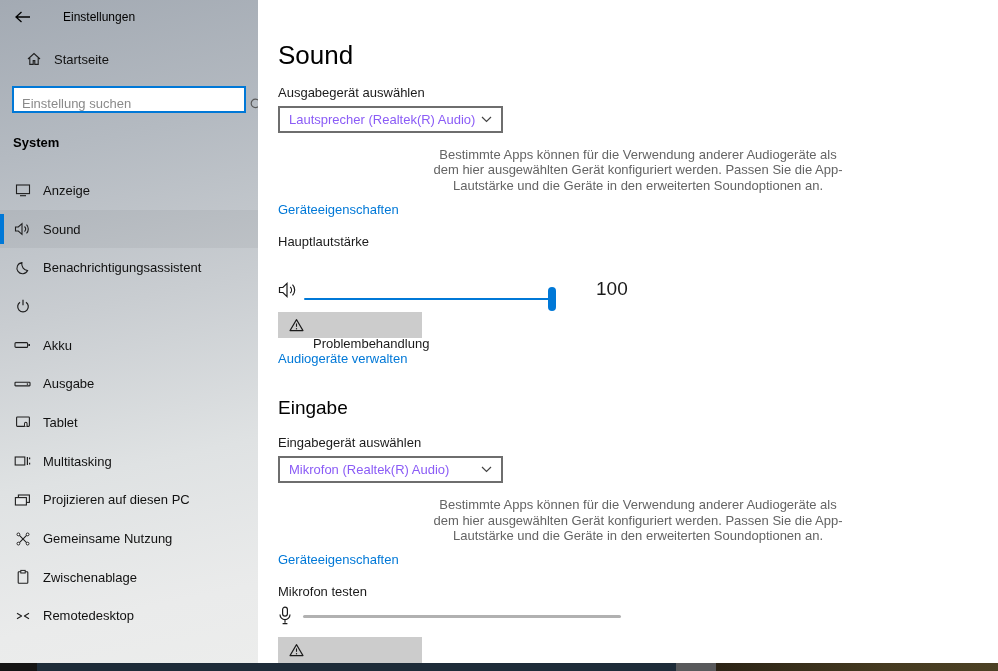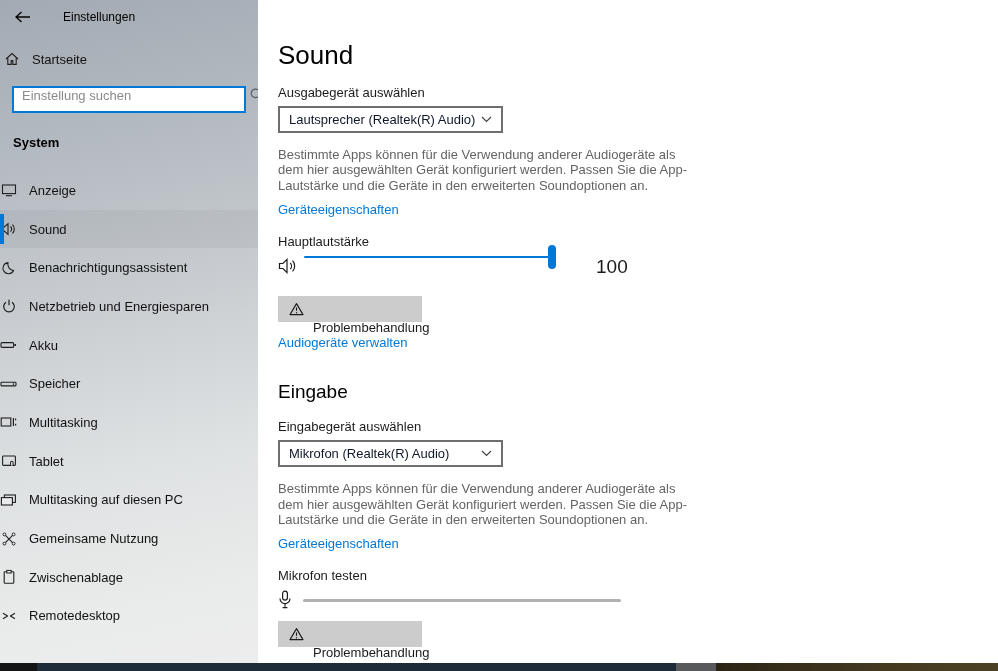--- a/index.html
+++ b/index.html
@@ -14,67 +14,67 @@
   
   .sidebar {
     position: absolute; left: 0; top: 0; width: 258px; height: 671px;
     background: linear-gradient(168deg, #a3aab3 0%, #b4bac1 22%, #c9cdd1 45%, #dfe2e3 68%, #eaebeb 88%, #ecedec 100%);
     overflow: hidden;
   }
   .titlebar { display: flex; align-items: center; height: 33px; padding-left: 15px; }
   .back-btn { width: 22px; display: inline-flex; align-items: center; }
   .app-title { font-size: 12px; margin-left: 26px; color: #000; }
 
-  .home-item { display: flex; align-items: center; height: 30px; margin: 11px 0 0 0; padding-left: 4px; cursor: default; }
+  .home-item { display: flex; align-items: center; height: 30px; margin: 11px 0 0 0; padding-left: 26px; cursor: default; }
   .home-item .label, .nav-item .label { font-size: 13px; margin-left: 12px; color: #111; }
 
   .searchbox {
     position: relative; margin: 12px 0 0 12px; width: 234px; height: 27px;
-    background: #fff; border: 2px solid #0078d7; display: flex; align-items: flex-start; gap: 48px;
+    background: #fff; border: 2px solid #0078d7; display: flex; align-items: flex-end; gap: 48px;
   }
   .searchbox input {
     flex: 1; border: none; outline: none; background: transparent;
     font-family: inherit; font-size: 13px; color: #333; padding: 0 4px 0 8px;
   }
   .searchbox input::placeholder { color: #8a8a8a; opacity: 1; }
   .searchbox .sicon { margin-right: 7px; display: inline-flex; }
 
   .section-title { font-size: 13px; font-weight: bold; color: #000; margin: 22px 0 0 13px; }
 
   .nav { margin-top: 21px; }
   .nav-item {
     position: relative; display: flex; align-items: center;
-    height: 38.7px; cursor: default;
+    height: 38.7px; padding-left: 14px; cursor: default;
   }
   .nav-item .nicon { width: 17px; display: inline-flex; justify-content: center; }
   .nav-item.selected { background: rgba(0,0,0,0.045); }
   .nav-item.selected::before {
     content: ""; position: absolute; left: 0; top: 4px; bottom: 4px; width: 4px;
     background: #0078d7;
   }
 
   
   .main {
     position: absolute; left: 258px; top: 0; right: 0; height: 671px;
     background: #fff; padding-left: 20px; overflow: hidden;
   }
   .page-title { margin-top: 40px; font-size: 26px; font-weight: 300; color: #000; line-height: 30px; }
   .section-heading { margin-top: 17px; font-size: 19px; font-weight: 400; color: #000; line-height: 24px; }
   .field-label { margin-top: 15px; font-size: 13px; color: #1b1b1b; }
   .select {
     margin-top: 6px; width: 225px; height: 27px; border: 2px solid #6e6e6e; background: #fff;
     display: flex; align-items: center; padding: 0 9px; cursor: default;
   }
-  .select .sel-text { flex: 1; font-size: 13px; color: #0f172a; white-space: nowrap; overflow: hidden; }
+  .select .sel-text { flex: 1; font-size: 13px; color: #8b5cf6; white-space: nowrap; overflow: hidden; }
   .select .chev { display: inline-flex; margin-left: 4px; }
-  .desc { margin-top: 14px; font-size: 13px; color: #646464; line-height: 15.4px; }
+  .desc { margin-top: 14px; font-size: 13px; color: #646464; line-height: 15.4px; text-align: center; }
   .desc div { white-space: nowrap; }
   .link { margin-top: 9px; font-size: 13px; color: #0078d7; cursor: pointer; width: max-content; }
 
-  .slider-row { margin-top: 7px; display: flex; align-items: flex-start; height: 28px; }
+  .slider-row { margin-top: 23px; display: flex; align-items: flex-end; height: 28px; }
   .slider-row .vicon { width: 22px; display: inline-flex; }
   .slider-track { position: relative; margin-left: 4px; width: 248px; height: 2px; background: #0078d7; border-radius: 1px; }
   .slider-thumb {
     position: absolute; right: -4px; top: 50%; transform: translateY(-50%);
     width: 8px; height: 24px; border-radius: 4px; background: #0078d7; cursor: pointer;
   }
   .slider-value { margin-left: 44px; font-size: 19px; color: #1b1b1b; }
 
   .ts-button {
     margin-top: 12px; width: 144px; height: 26px; background: #cccccc; border: none;
@@ -172,72 +172,71 @@
         <span class="label">Benachrichtigungsassistent</span>
       </div>
 
       <div class="nav-item">
         <span class="nicon">
           <svg width="16" height="16" viewBox="0 0 16 16">
               <path d="M8 1.8v5.4" stroke="#1f1f1f" stroke-width="1.2"></path>
               <path d="M5 4.2a5.3 5.3 0 1 0 6 0" stroke="#1f1f1f" stroke-width="1.2" fill="none"></path>
             </svg>
         </span>
-        <span class="label">Netzbetrieb und Energiesparen</span>
       </div>
 
       <div class="nav-item">
         <span class="nicon">
           <svg width="17" height="16" viewBox="0 0 17 16">
               <rect x="1" y="5.6" width="12.6" height="4.8" rx="1" stroke="#1f1f1f" stroke-width="1.1" fill="none"></rect>
               <rect x="14.4" y="7" width="1.6" height="2" fill="#1f1f1f"></rect>
             </svg>
         </span>
         <span class="label">Akku</span>
       </div>
 
       <div class="nav-item">
         <span class="nicon">
           <svg width="17" height="16" viewBox="0 0 17 16">
               <rect x="1" y="6.3" width="15" height="3.6" rx="0.6" stroke="#1f1f1f" stroke-width="1.1" fill="none"></rect>
               <circle cx="13.4" cy="8.1" r="0.8" fill="#1f1f1f"></circle>
             </svg>
         </span>
-        <span class="label">Speicher</span>
+        <span class="label">Ausgabe</span>
+      </div>
+
+      <div class="nav-item">
+        <span class="nicon">
+          <svg width="16" height="16" viewBox="0 0 16 16">
+              <rect x="1.6" y="3" width="12.8" height="9.4" rx="0.8" stroke="#1f1f1f" stroke-width="1.1" fill="none"></rect>
+              <path d="M9.6 12.4v-3a1.2 1.2 0 0 1 2.4 0v3" stroke="#1f1f1f" stroke-width="1.1" fill="#fff"></path>
+            </svg>
+        </span>
+        <span class="label">Tablet</span>
       </div>
 
       <div class="nav-item">
         <span class="nicon">
           <svg width="17" height="16" viewBox="0 0 17 16">
               <rect x="1.2" y="4" width="9.6" height="8" stroke="#1f1f1f" stroke-width="1.1" fill="none"></rect>
               <path d="M13.4 4v8" stroke="#1f1f1f" stroke-width="1.2"></path>
               <path d="M15.6 4.6v1.6M15.6 9.8v1.6" stroke="#1f1f1f" stroke-width="1.2"></path>
             </svg>
         </span>
         <span class="label">Multitasking</span>
       </div>
 
       <div class="nav-item">
         <span class="nicon">
-          <svg width="16" height="16" viewBox="0 0 16 16">
-              <rect x="1.6" y="3" width="12.8" height="9.4" rx="0.8" stroke="#1f1f1f" stroke-width="1.1" fill="none"></rect>
-              <path d="M9.6 12.4v-3a1.2 1.2 0 0 1 2.4 0v3" stroke="#1f1f1f" stroke-width="1.1" fill="#fff"></path>
-            </svg>
-        </span>
-        <span class="label">Tablet</span>
-      </div>
-
-      <div class="nav-item">
-        <span class="nicon">
           <svg width="17" height="16" viewBox="0 0 17 16">
               <rect x="4.4" y="3" width="11" height="7.4" stroke="#1f1f1f" stroke-width="1.1" fill="none"></rect>
               <rect x="1.4" y="5.6" width="11" height="7.4" stroke="#1f1f1f" stroke-width="1.1" fill="#e8eaeb"></rect>
             </svg>
         </span>
-        <span class="label">Multitasking auf diesen PC</span>
+        <span class="label">Projizieren auf diesen PC</span>
       </div>
 
       <div class="nav-item">
         <span class="nicon">
           <svg width="16" height="16" viewBox="0 0 16 16">
               <path d="M4.2 4.2 11.8 11.8M11.8 4.2 4.2 11.8" stroke="#1f1f1f" stroke-width="1.1"></path>
               <circle cx="3.4" cy="3.4" r="1.4" stroke="#1f1f1f" stroke-width="1" fill="#fff"></circle>
               <circle cx="12.6" cy="3.4" r="1.4" stroke="#1f1f1f" stroke-width="1" fill="#fff"></circle>
               <circle cx="3.4" cy="12.6" r="1.4" stroke="#1f1f1f" stroke-width="1" fill="#fff"></circle>
               <circle cx="12.6" cy="12.6" r="1.4" stroke="#1f1f1f" stroke-width="1" fill="#fff"></circle>

